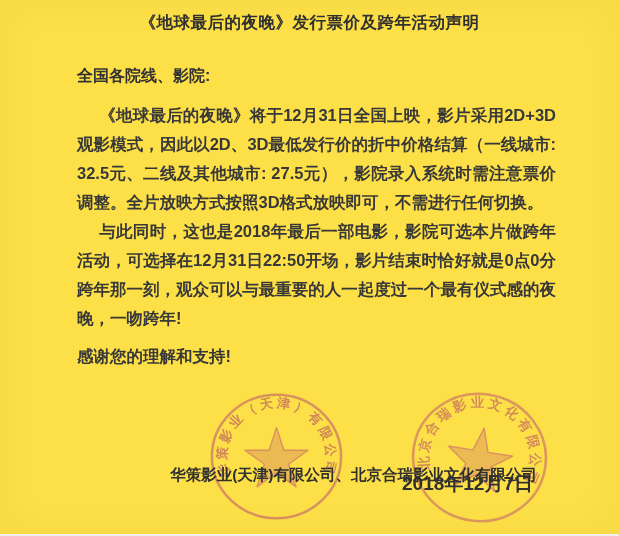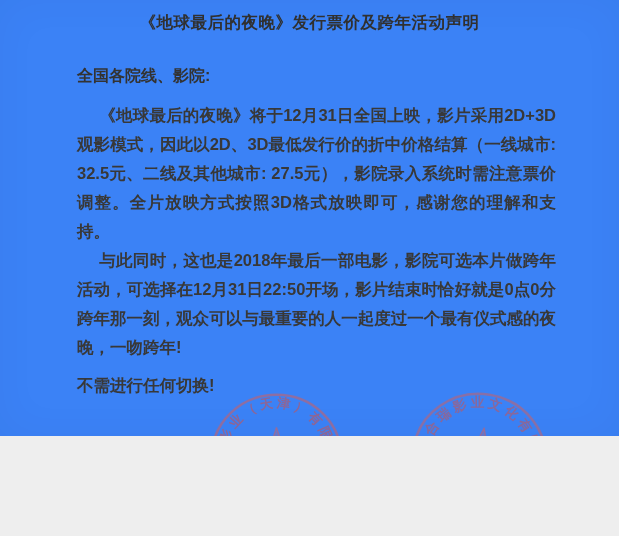--- a/index.html
+++ b/index.html
@@ -2,22 +2,22 @@
 <html><head>
 <meta charset="utf-8">
 <style>
   html,body{margin:0;padding:0;}
   body{
     font-family:"Liberation Sans","DejaVu Sans",sans-serif;
     background:#eeeeee;
   }
   .page{
     position:relative;
-    width:619px;height:436px;
-    background:#3b82f6;
+    width:619px;height:534px;
+    background:#fde047;
     overflow:hidden;
     box-shadow:inset 0 0 45px rgba(0,0,0,0.035);
     color:#383838;
   }
   .doc-title{
     position:absolute;top:12px;left:0;width:619px;
     text-align:center;
     font-size:16.5px;font-weight:700;color:#303030;
     letter-spacing:.5px;
   }
@@ -63,23 +63,23 @@
 </head>
 <body>
 
 <div class="page">
 
   <div class="doc-title">《地球最后的夜晚》发行票价及跨年活动声明</div>
 
   <div class="salutation">全国各院线、影院:</div>
 
   <div class="body-block">
-    <p>《地球最后的夜晚》将于12月31日全国上映，影片采用2D+3D观影模式，因此以2D、3D最低发行价的折中价格结算（一线城市: 32.5元、二线及其他城市: 27.5元），影院录入系统时需注意票价调整。全片放映方式按照3D格式放映即可，感谢您的理解和支持。</p>
+    <p>《地球最后的夜晚》将于12月31日全国上映，影片采用2D+3D观影模式，因此以2D、3D最低发行价的折中价格结算（一线城市: 32.5元、二线及其他城市: 27.5元），影院录入系统时需注意票价调整。全片放映方式按照3D格式放映即可，不需进行任何切换。</p>
     <p>与此同时，这也是2018年最后一部电影，影院可选本片做跨年活动，可选择在12月31日22:50开场，影片结束时恰好就是0点0分跨年那一刻，观众可以与最重要的人一起度过一个最有仪式感的夜晚，一吻跨年!</p>
-    <p class="thanks">不需进行任何切换!</p>
+    <p class="thanks">感谢您的理解和支持!</p>
   </div>
 
   <div class="stamp stamp-left">
     <svg viewBox="0 0 140 140" preserveAspectRatio="none" xmlns="http://www.w3.org/2000/svg">
       <ellipse cx="70" cy="70" rx="66" ry="64" fill="none" stroke="rgba(194,98,109,0.75)" stroke-width="2.6"></ellipse>
       <polygon points="70,40 77.6,63.5 102.3,63.5 82.4,78 90,101.5 70,87 50,101.5 57.6,78 37.7,63.5 62.4,63.5" fill="rgba(196,99,110,0.38)" stroke="rgba(196,99,110,0.7)" stroke-width="1.4" stroke-linejoin="round"></polygon>
       <defs>
         <path id="arc-0" d="M 23.8 91.6 A 51 51 0 1 1 116.2 91.6" fill="none"></path>
       </defs>
       <text font-size="13.5" fill="rgba(185,88,100,0.8)" font-weight="bold" style="letter-spacing:3.2px">

